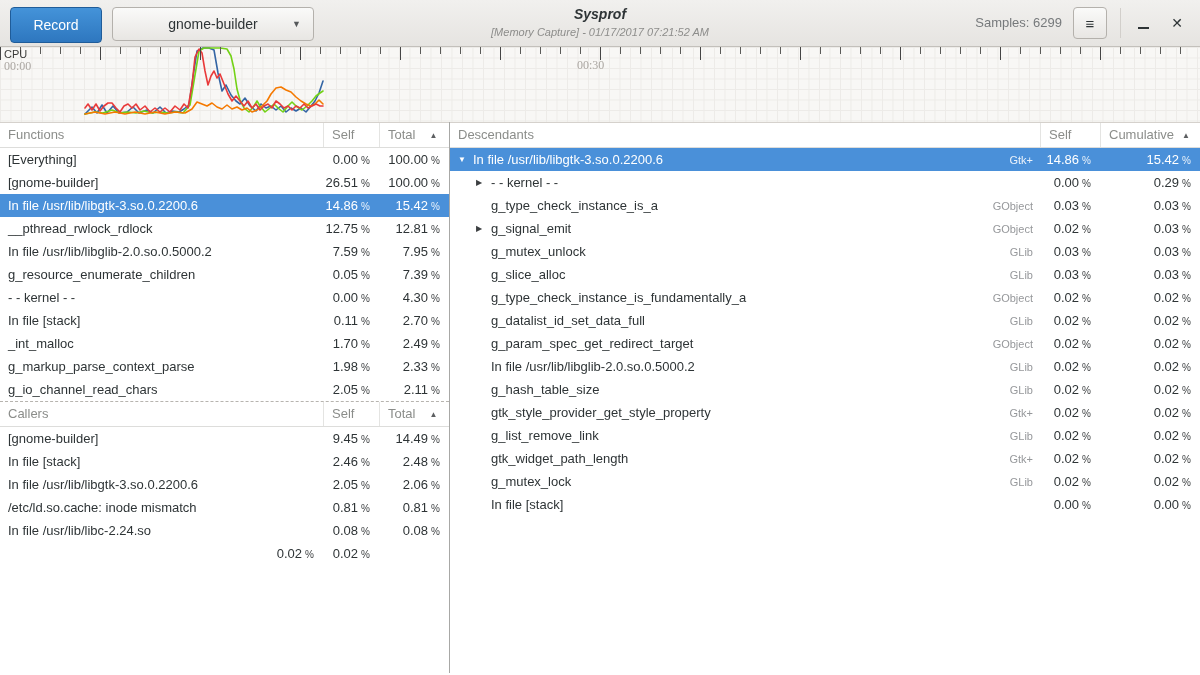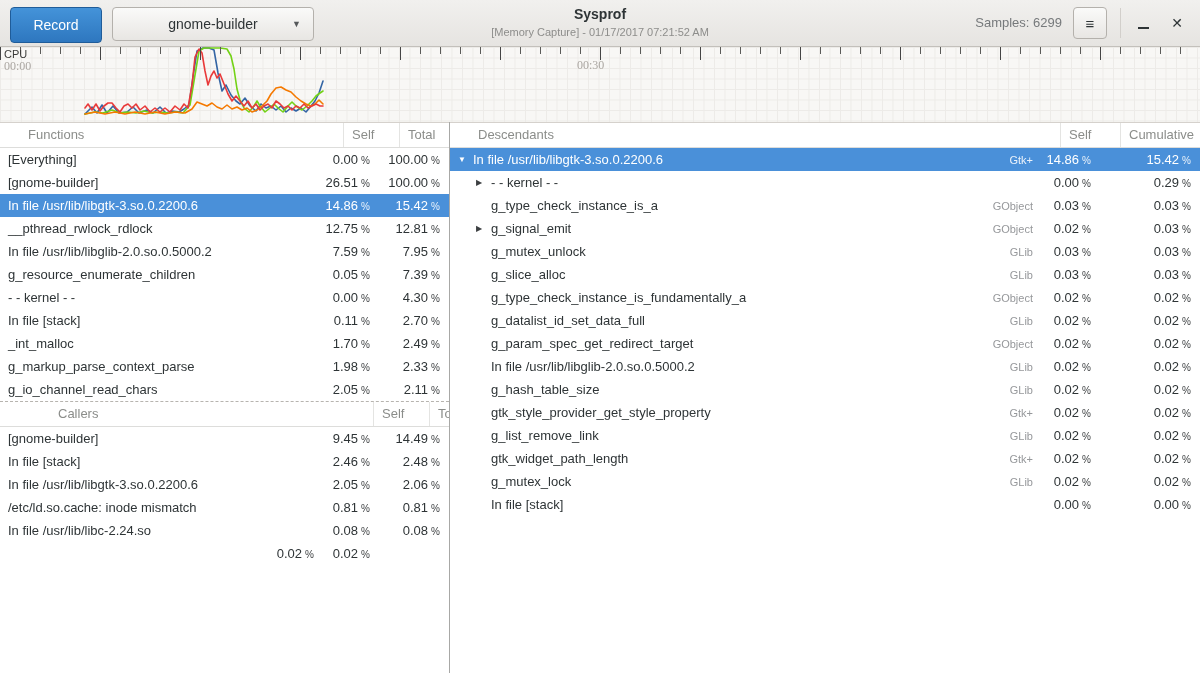--- a/index.html
+++ b/index.html
@@ -9,21 +9,21 @@
   
   .headerbar{position:absolute;top:0;left:0;right:0;height:46px;
     background:linear-gradient(#f1f0ee,#e6e4e1);border-bottom:1px solid #c3c0bb;}
   .btn-record{position:absolute;left:10px;top:7px;width:92px;height:36px;border-radius:4px;
     background:linear-gradient(#4493d9,#2e77bf);border:1px solid #1f5c99;color:#fff;
     font-size:14px;font-family:inherit;cursor:pointer;}
   .select-target{position:absolute;left:112px;top:7px;width:200px;height:32px;border-radius:4px;
     background:linear-gradient(#fafaf9,#e8e6e3);border:1px solid #b4b1ac;color:#2e3436;
     font-size:14px;display:flex;align-items:center;justify-content:center;cursor:pointer;}
   .select-target .arrow{position:absolute;right:12px;font-size:9px;color:#55585a;}
-  .titles{position:absolute;left:320px;right:320px;top:6px;text-align:center;pointer-events:none;}
+  .titles{position:absolute;left:320px;right:320px;top:6px;text-align:center;pointer-events:none;font-style:italic;}
   .title{font-size:14px;font-weight:bold;color:#2e3436;}
   .subtitle{font-size:11px;color:#8d8d8b;margin-top:4px;}
   .samples{position:absolute;right:138px;top:15px;font-size:13px;color:#76797b;}
   .btn-menu{position:absolute;right:93px;top:7px;width:34px;height:32px;border-radius:4px;
     background:linear-gradient(#fafaf9,#e8e6e3);border:1px solid #b4b1ac;color:#2e3436;
     font-size:15px;display:flex;align-items:center;justify-content:center;cursor:pointer;}
   .hdr-sep{position:absolute;right:79px;top:8px;width:1px;height:30px;background:#d2cfcb;}
   .btn-min{position:absolute;right:40px;top:6px;width:34px;height:34px;border:none;background:transparent;
     display:flex;align-items:flex-end;justify-content:center;padding-bottom:11px;cursor:pointer;}
   .btn-min .bar{width:11px;height:2px;background:#2e3436;}
@@ -45,25 +45,25 @@
 
   
   .panel-divider{position:absolute;left:449px;top:122px;bottom:2px;width:1px;background:#a8a8a6;}
   .left-panel{position:absolute;left:0;top:123px;width:449px;bottom:0;background:#fff;}
   .right-panel{position:absolute;left:450px;right:0;top:123px;bottom:0;background:#fff;}
 
   .thead{display:grid;height:24px;align-items:center;background:#fff;
     border-bottom:1px solid #dddddb;color:#8b8d8a;font-size:13px;}
   .lgrid{grid-template-columns:323px 56px 70px;}
   .rgrid{grid-template-columns:1fr 60px 100px;}
-  .hcell{height:24px;line-height:24px;padding-left:8px;white-space:nowrap;overflow:hidden;margin-left:20px;}
+  .hcell{height:24px;line-height:24px;padding-left:8px;white-space:nowrap;overflow:hidden;}
   .hcell+.hcell{border-left:1px solid #e4e4e2;}
   .hcell .sort{font-size:8px;color:#5d5f61;margin-left:14px;vertical-align:1px;}
   .rgrid .hcell.cum .sort{margin-left:8px;}
-  .callers-head{border-top:1px dashed #b7b4af;padding-left:30px;}
+  .callers-head{border-top:1px dashed #b7b4af;}
 
   .trow{display:grid;height:23px;align-items:center;font-size:13px;color:#2e3436;cursor:default;}
   .trow .name{padding-left:8px;white-space:nowrap;overflow:hidden;display:flex;align-items:center;}
   .trow .num{text-align:right;padding-right:9px;white-space:nowrap;}
   .trow .num .pct{font-size:10px;color:#3c3f41;margin-left:3px;}
   .trow.selected{background:#4a90d9;color:#fff;}
   .trow.selected .num .pct{color:#eaf2fb;}
   .trow.selected .tag{color:#eaf2fb;}
   .trow .tag{margin-left:auto;padding-right:7px;font-size:11px;color:#96989b;}
   .expander{display:inline-block;width:15px;font-size:8px;color:#3c3f41;flex:0 0 15px;text-align:left;}

